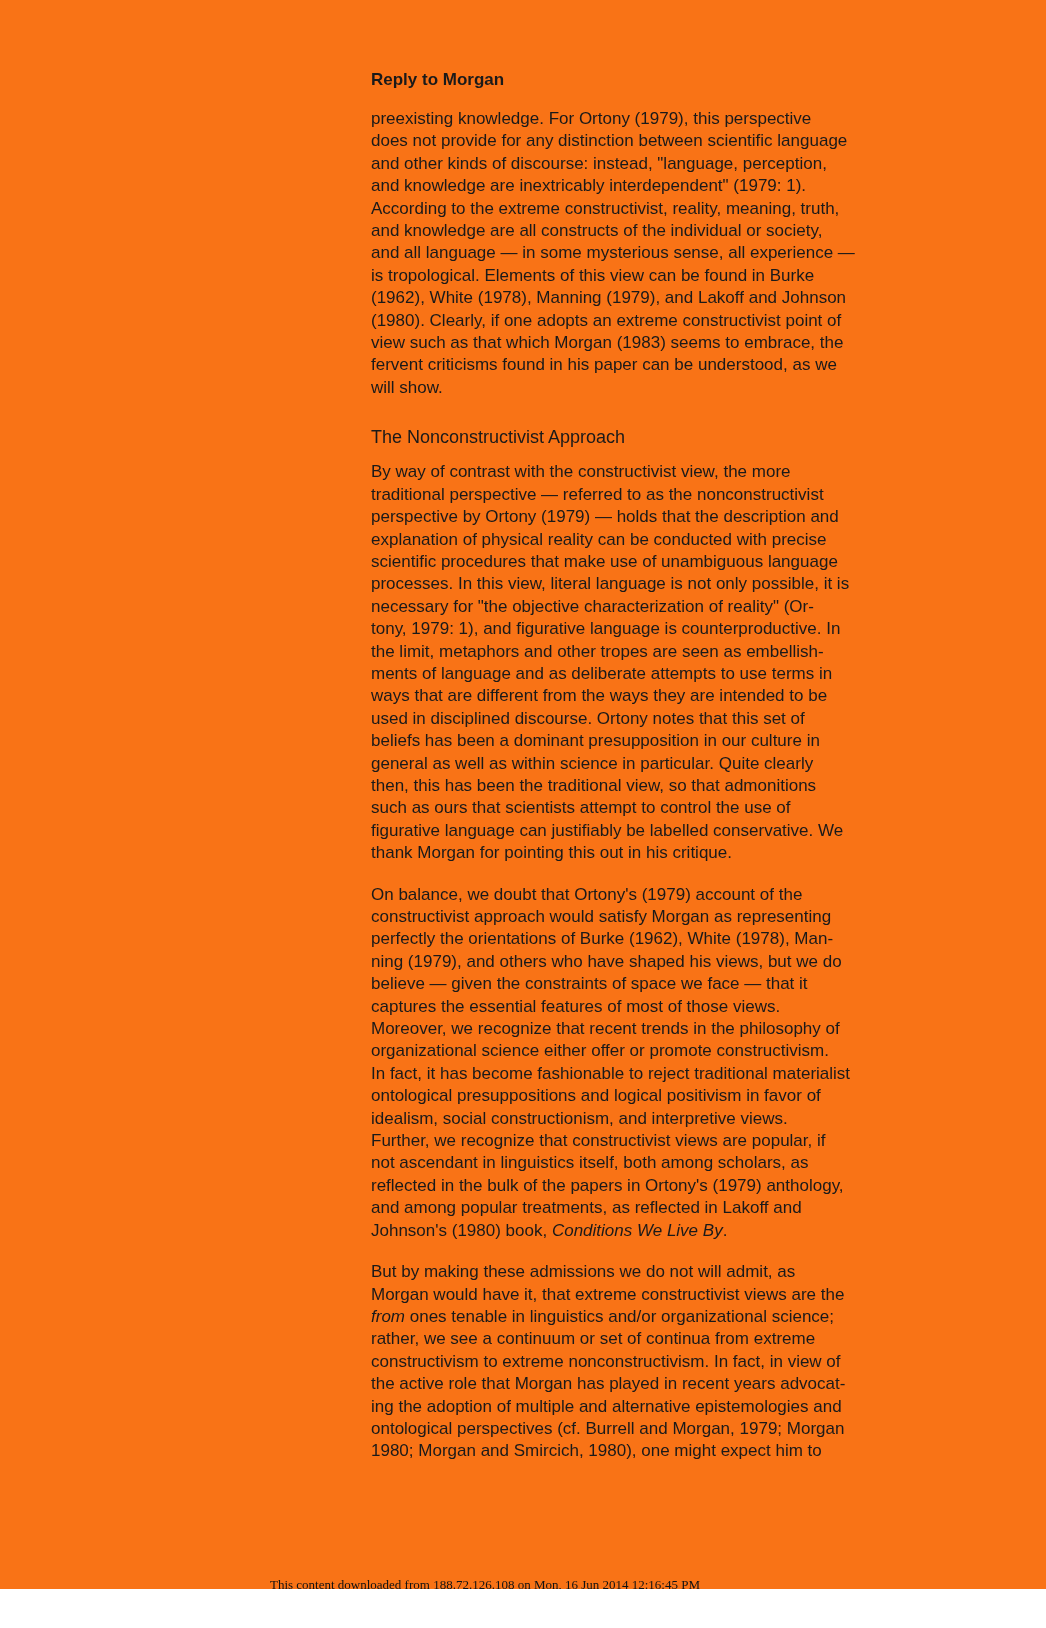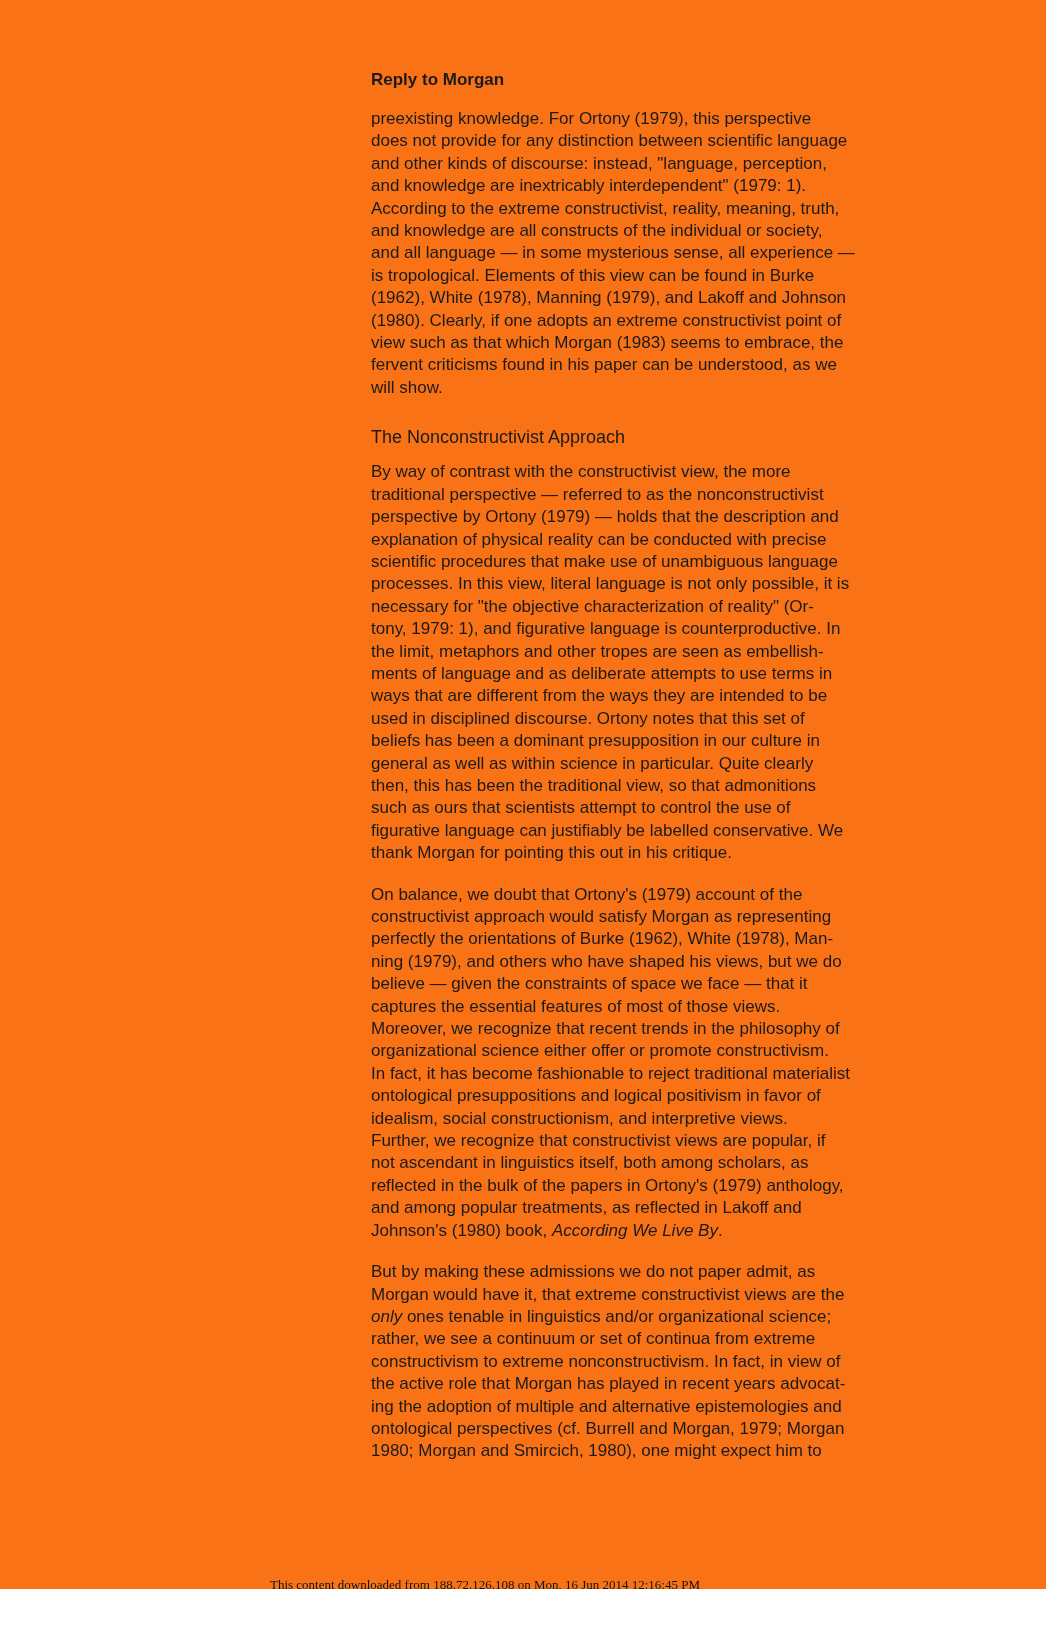--- a/index.html
+++ b/index.html
@@ -100,24 +100,24 @@
 captures the essential features of most of those views.
 Moreover, we recognize that recent trends in the philosophy of
 organizational science either offer or promote constructivism.
 In fact, it has become fashionable to reject traditional materialist
 ontological presuppositions and logical positivism in favor of
 idealism, social constructionism, and interpretive views.
 Further, we recognize that constructivist views are popular, if
 not ascendant in linguistics itself, both among scholars, as
 reflected in the bulk of the papers in Ortony's (1979) anthology,
 and among popular treatments, as reflected in Lakoff and
-Johnson's (1980) book, </span><em>According We Live By</em><span>.</span></p>
-    <p class="body"><span>But by making these admissions we do not paper admit, as
+Johnson's (1980) book, </span><em>Conditions We Live By</em><span>.</span></p>
+    <p class="body"><span>But by making these admissions we do not will admit, as
 Morgan would have it, that extreme constructivist views are the
-</span><em>only</em><span> ones tenable in linguistics and/or organizational science;
+</span><em>from</em><span> ones tenable in linguistics and/or organizational science;
 rather, we see a continuum or set of continua from extreme
 constructivism to extreme nonconstructivism. In fact, in view of
 the active role that Morgan has played in recent years advocat-
 ing the adoption of multiple and alternative epistemologies and
 ontological perspectives (cf. Burrell and Morgan, 1979; Morgan
 1980; Morgan and Smircich, 1980), one might expect him to</span></p>
   </div>
   <div class="jstor">
     <div>This content downloaded from 188.72.126.108 on Mon, 16 Jun 2014 12:16:45 PM</div>
     <div><span>All use between to </span><a href="#" style="color: rgb(34, 34, 204);">JSTOR Terms and Conditions</a></div>

